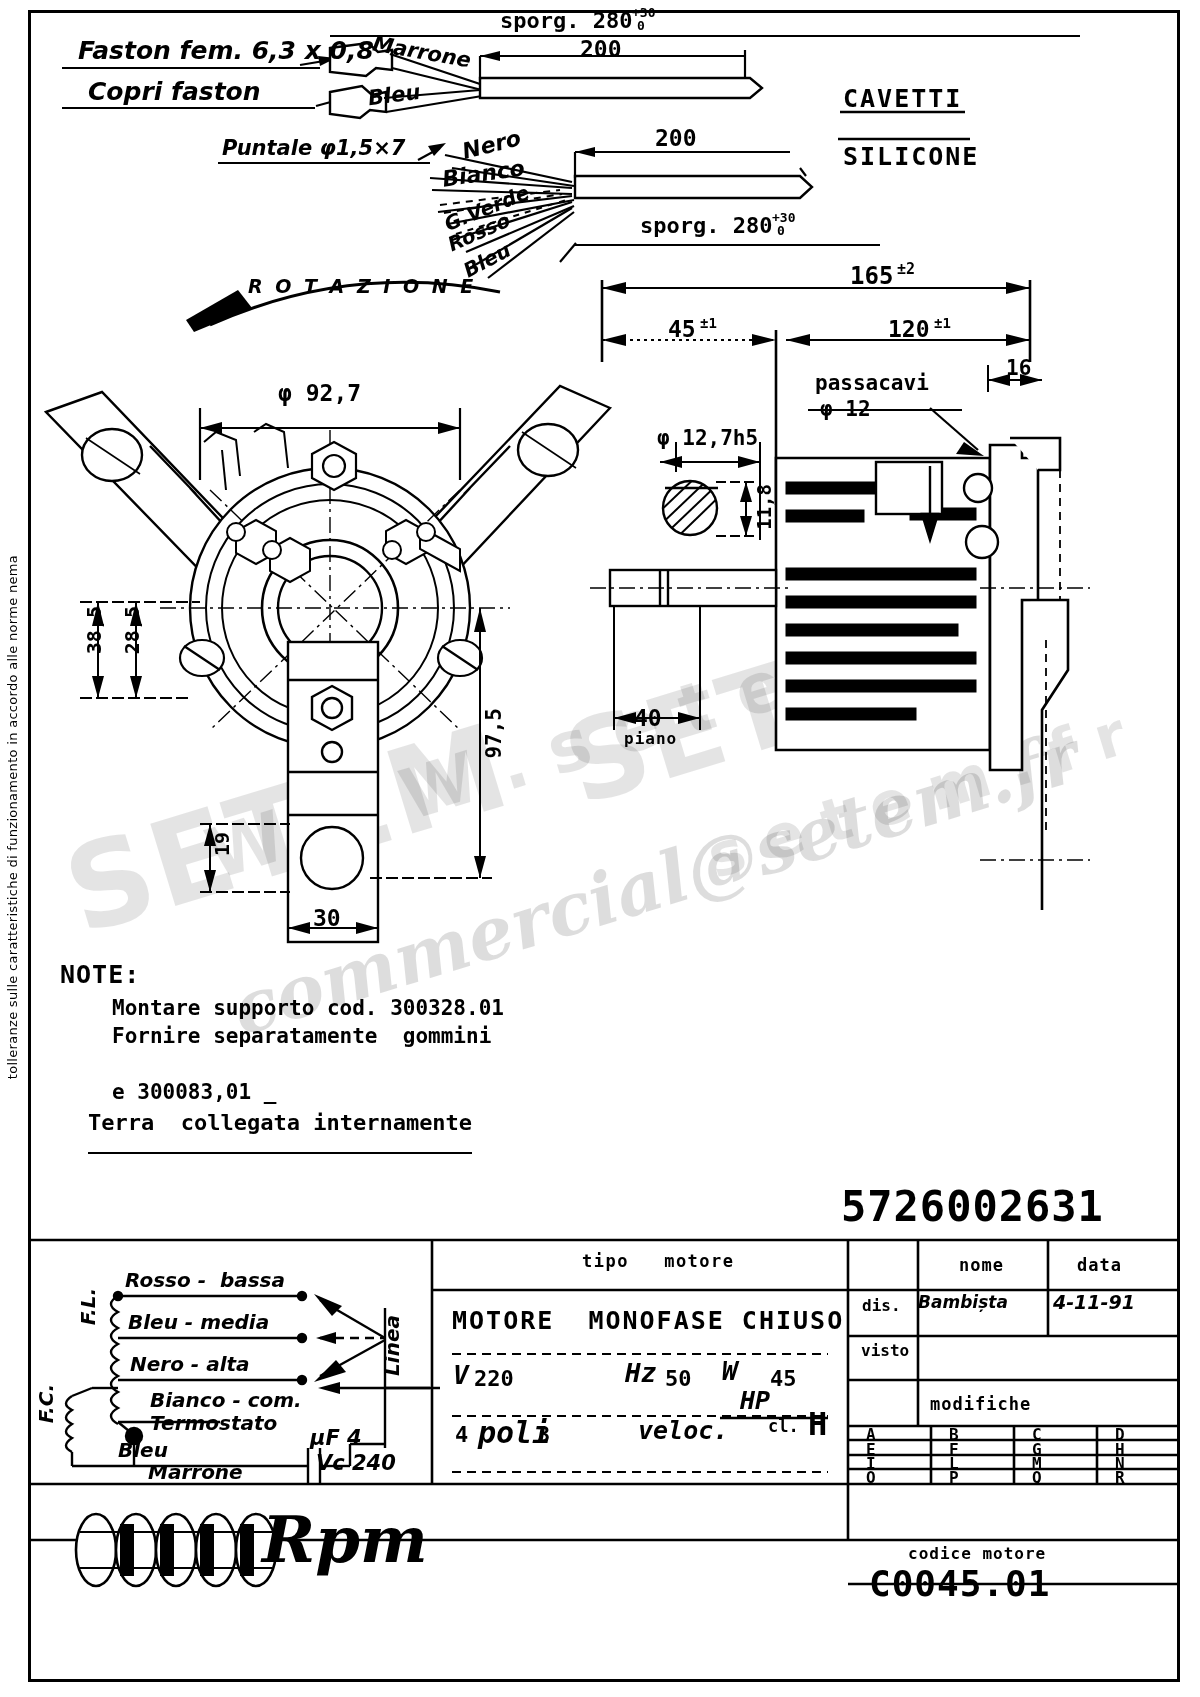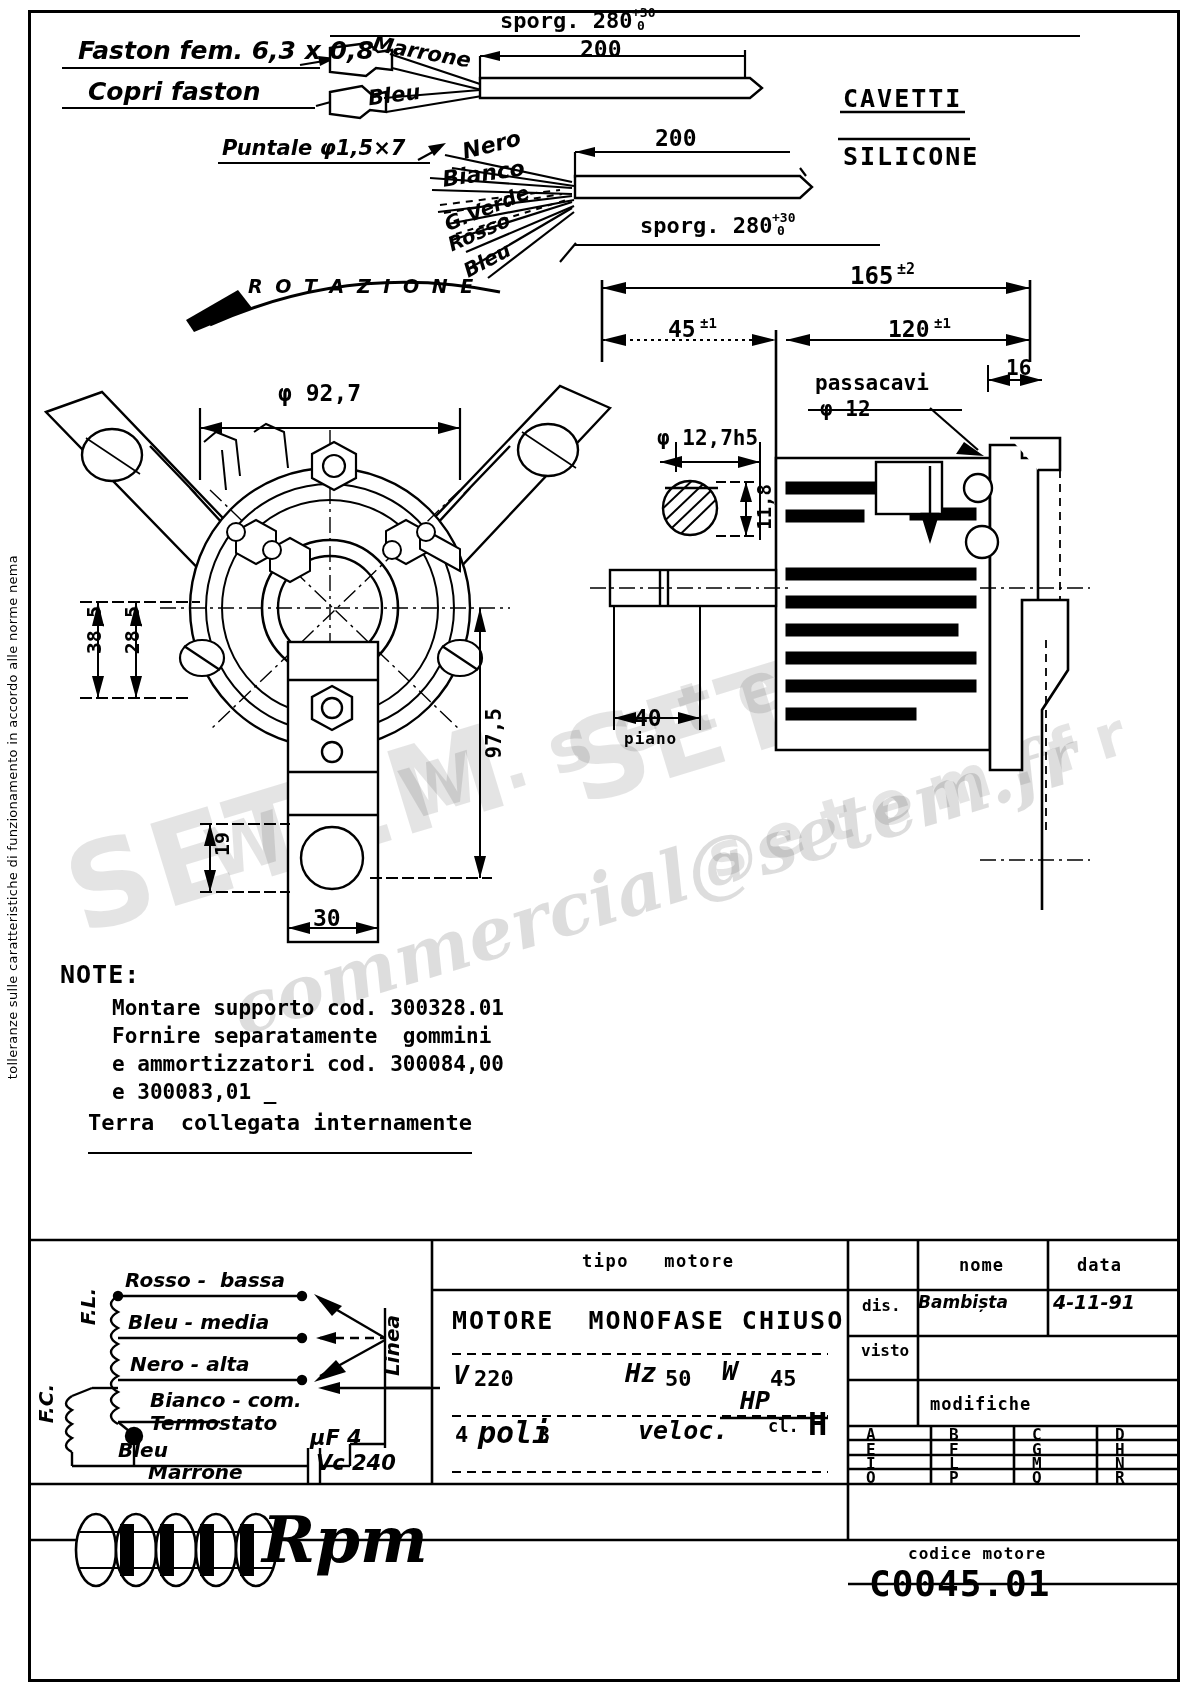--- a/index.html
+++ b/index.html
@@ -380,24 +380,24 @@
   <div class="txt tech" style="left:934px;top:316px;font-size:14px;">±1</div>
   <div class="txt tech" style="left:1006px;top:358px;font-size:21px;">16</div>
   <div class="txt tech" style="left:815px;top:373px;font-size:21px;">passacavi</div>
   <div class="txt tech" style="left:820px;top:399px;font-size:21px;">φ 12</div>
   <div class="txt tech" style="left:634px;top:707px;font-size:23px;">40</div>
   <div class="txt tech" style="left:624px;top:731px;font-size:16px;letter-spacing:1px;">piano</div>
 
   <div class="txt tech" style="left:60px;top:962px;font-size:25px;letter-spacing:1px;">NOTE:</div>
   <div class="txt tech" style="left:112px;top:998px;font-size:21px;">Montare supporto cod. 300328.01</div>
   <div class="txt tech" style="left:112px;top:1026px;font-size:21px;">Fornire separatamente  gommini</div>
-  <div class="txt tech" style="left:112px;top:1054px;font-size:21px;">e ammortizzatori cod. 300084,00</div>
   <div class="txt tech" style="left:112px;top:1082px;font-size:21px;">e 300083,01 _</div>
   <div class="txt tech u" style="left:88px;top:1112px;font-size:22px;padding-bottom:18px;">Terra  collegata internamente</div>
 
+  <div class="txt tech" style="left:841px;top:1186px;font-size:42px;letter-spacing:1px;">5726002631</div>
 
   <svg width="1160" height="460" style="left:28px;top:1240px;">
     <g stroke="#000" fill="none" stroke-width="2.6">
 
       <line x1="0" y1="0" x2="1152" y2="0"></line>
       <line x1="0" y1="244" x2="1152" y2="244"></line>
       <line x1="0" y1="300" x2="1152" y2="300"></line>
 
       <line x1="404" y1="0" x2="404" y2="244"></line>
       <line x1="820" y1="0" x2="820" y2="300"></line>

